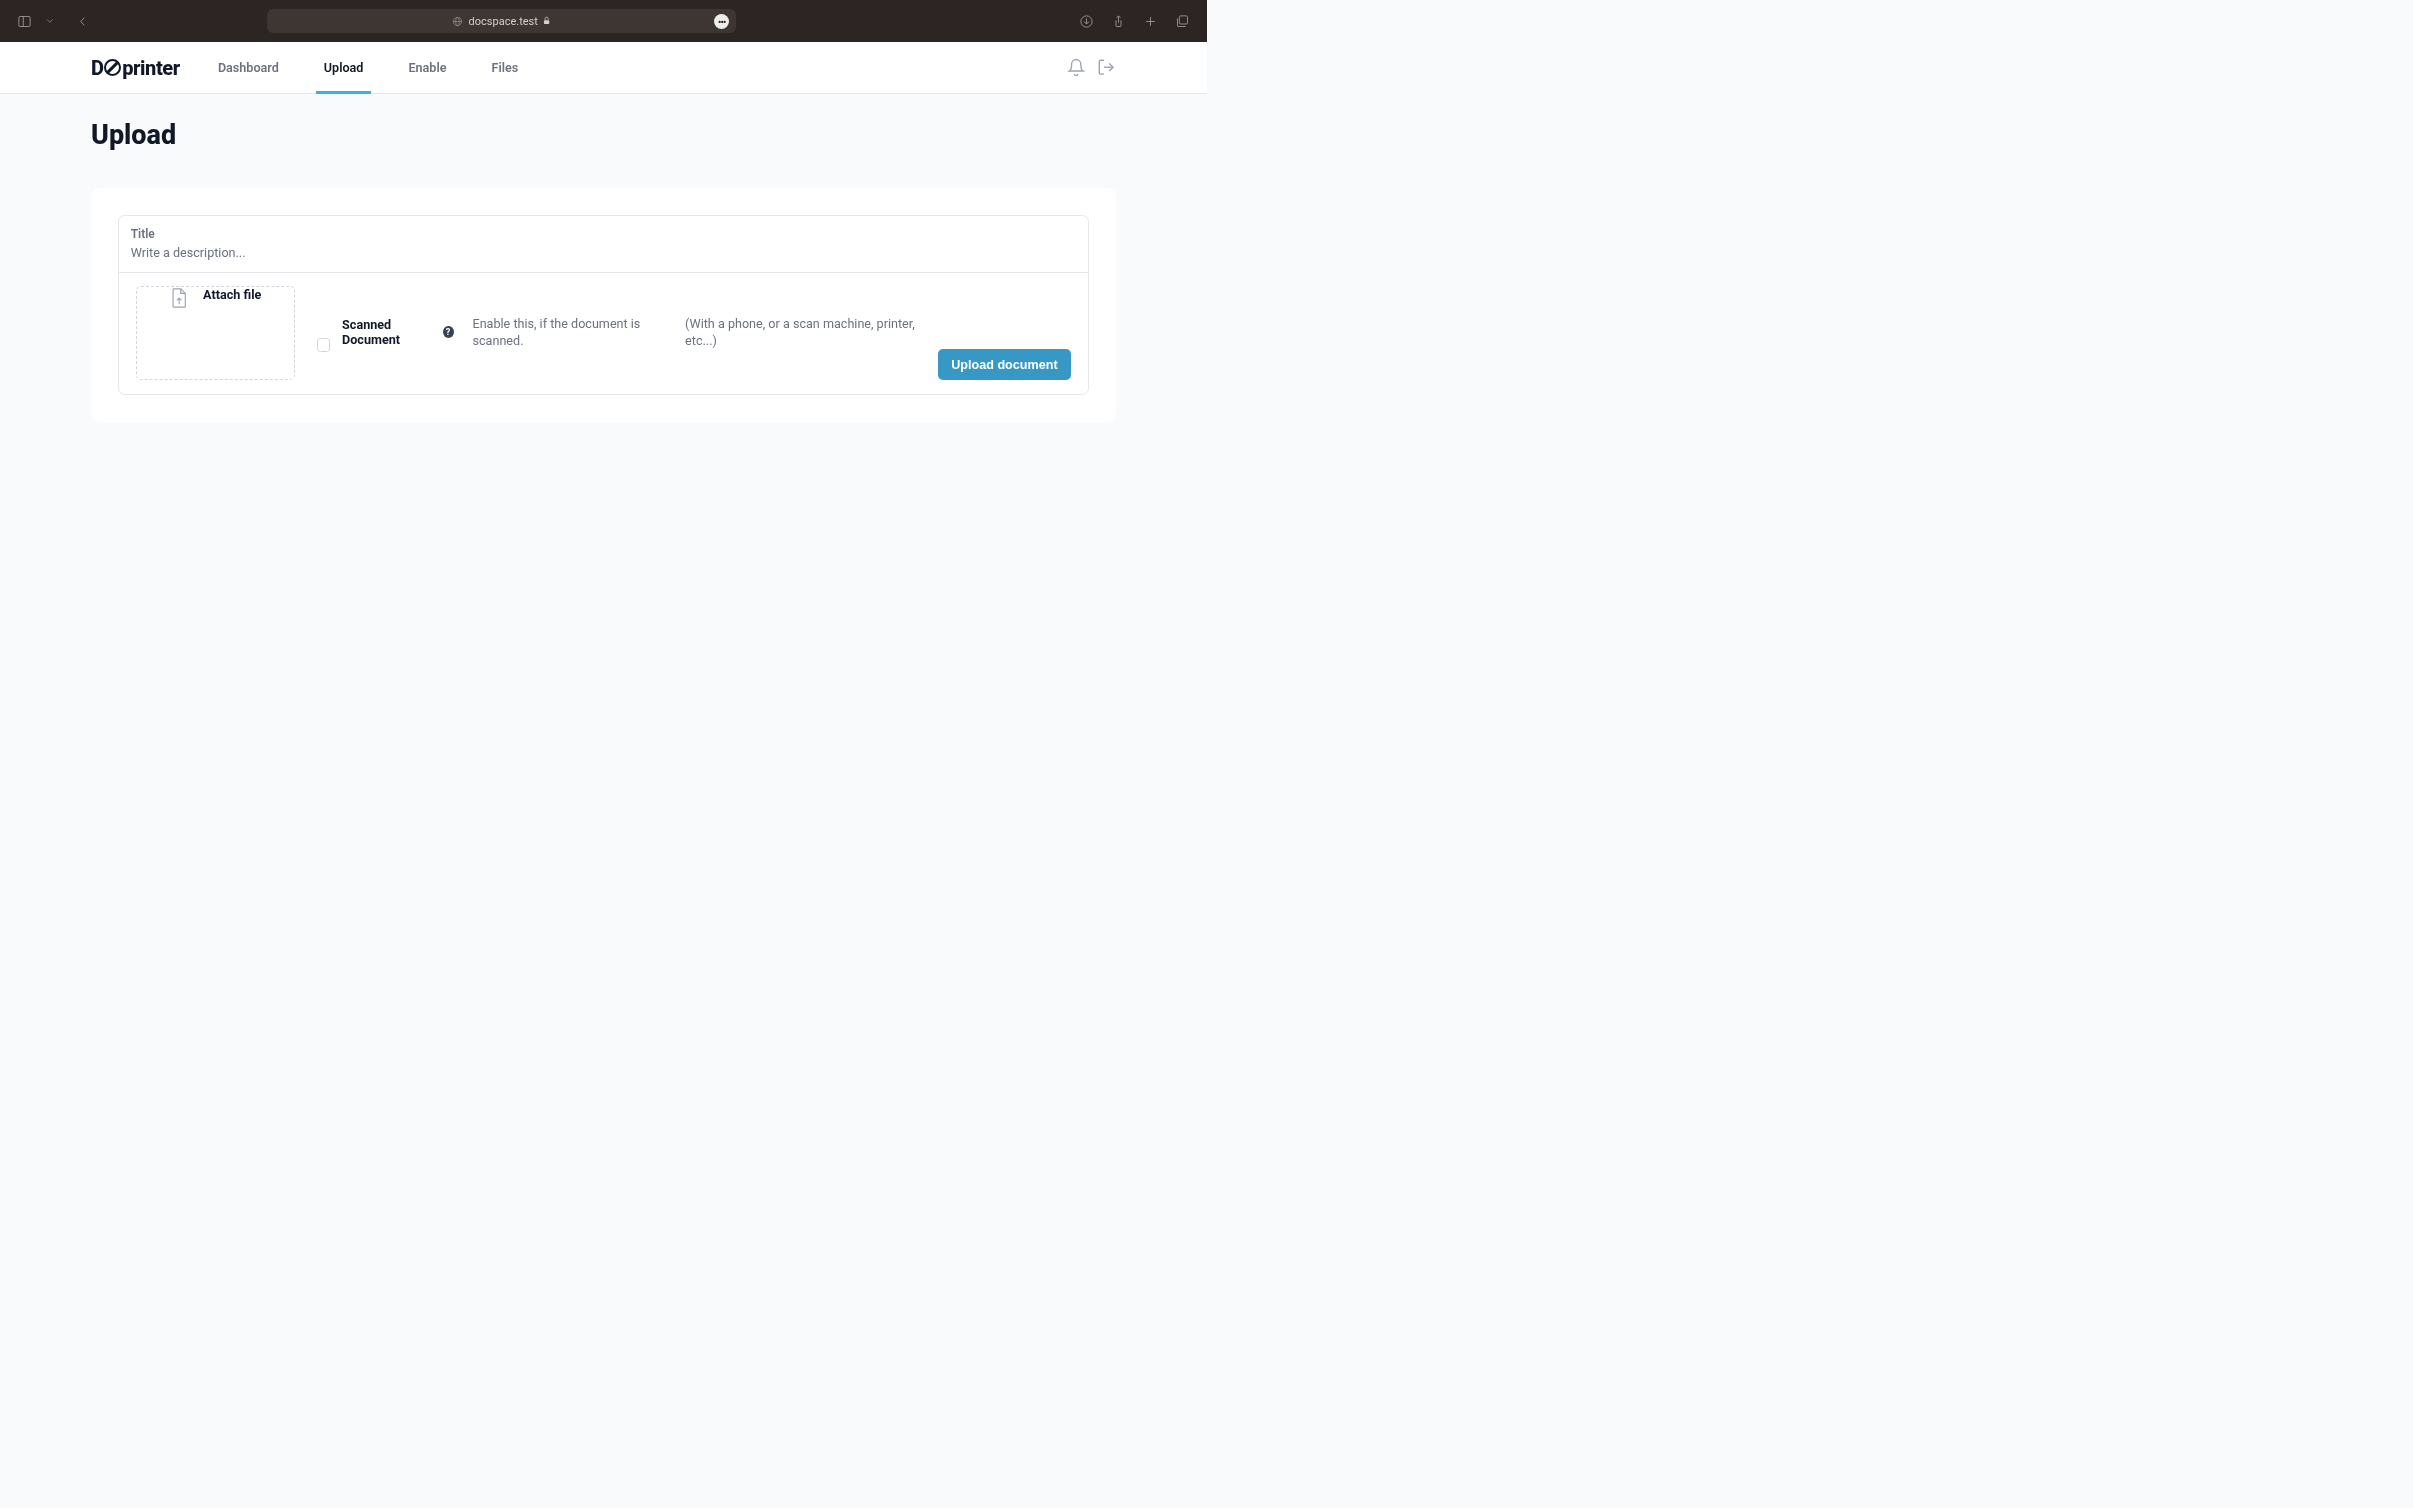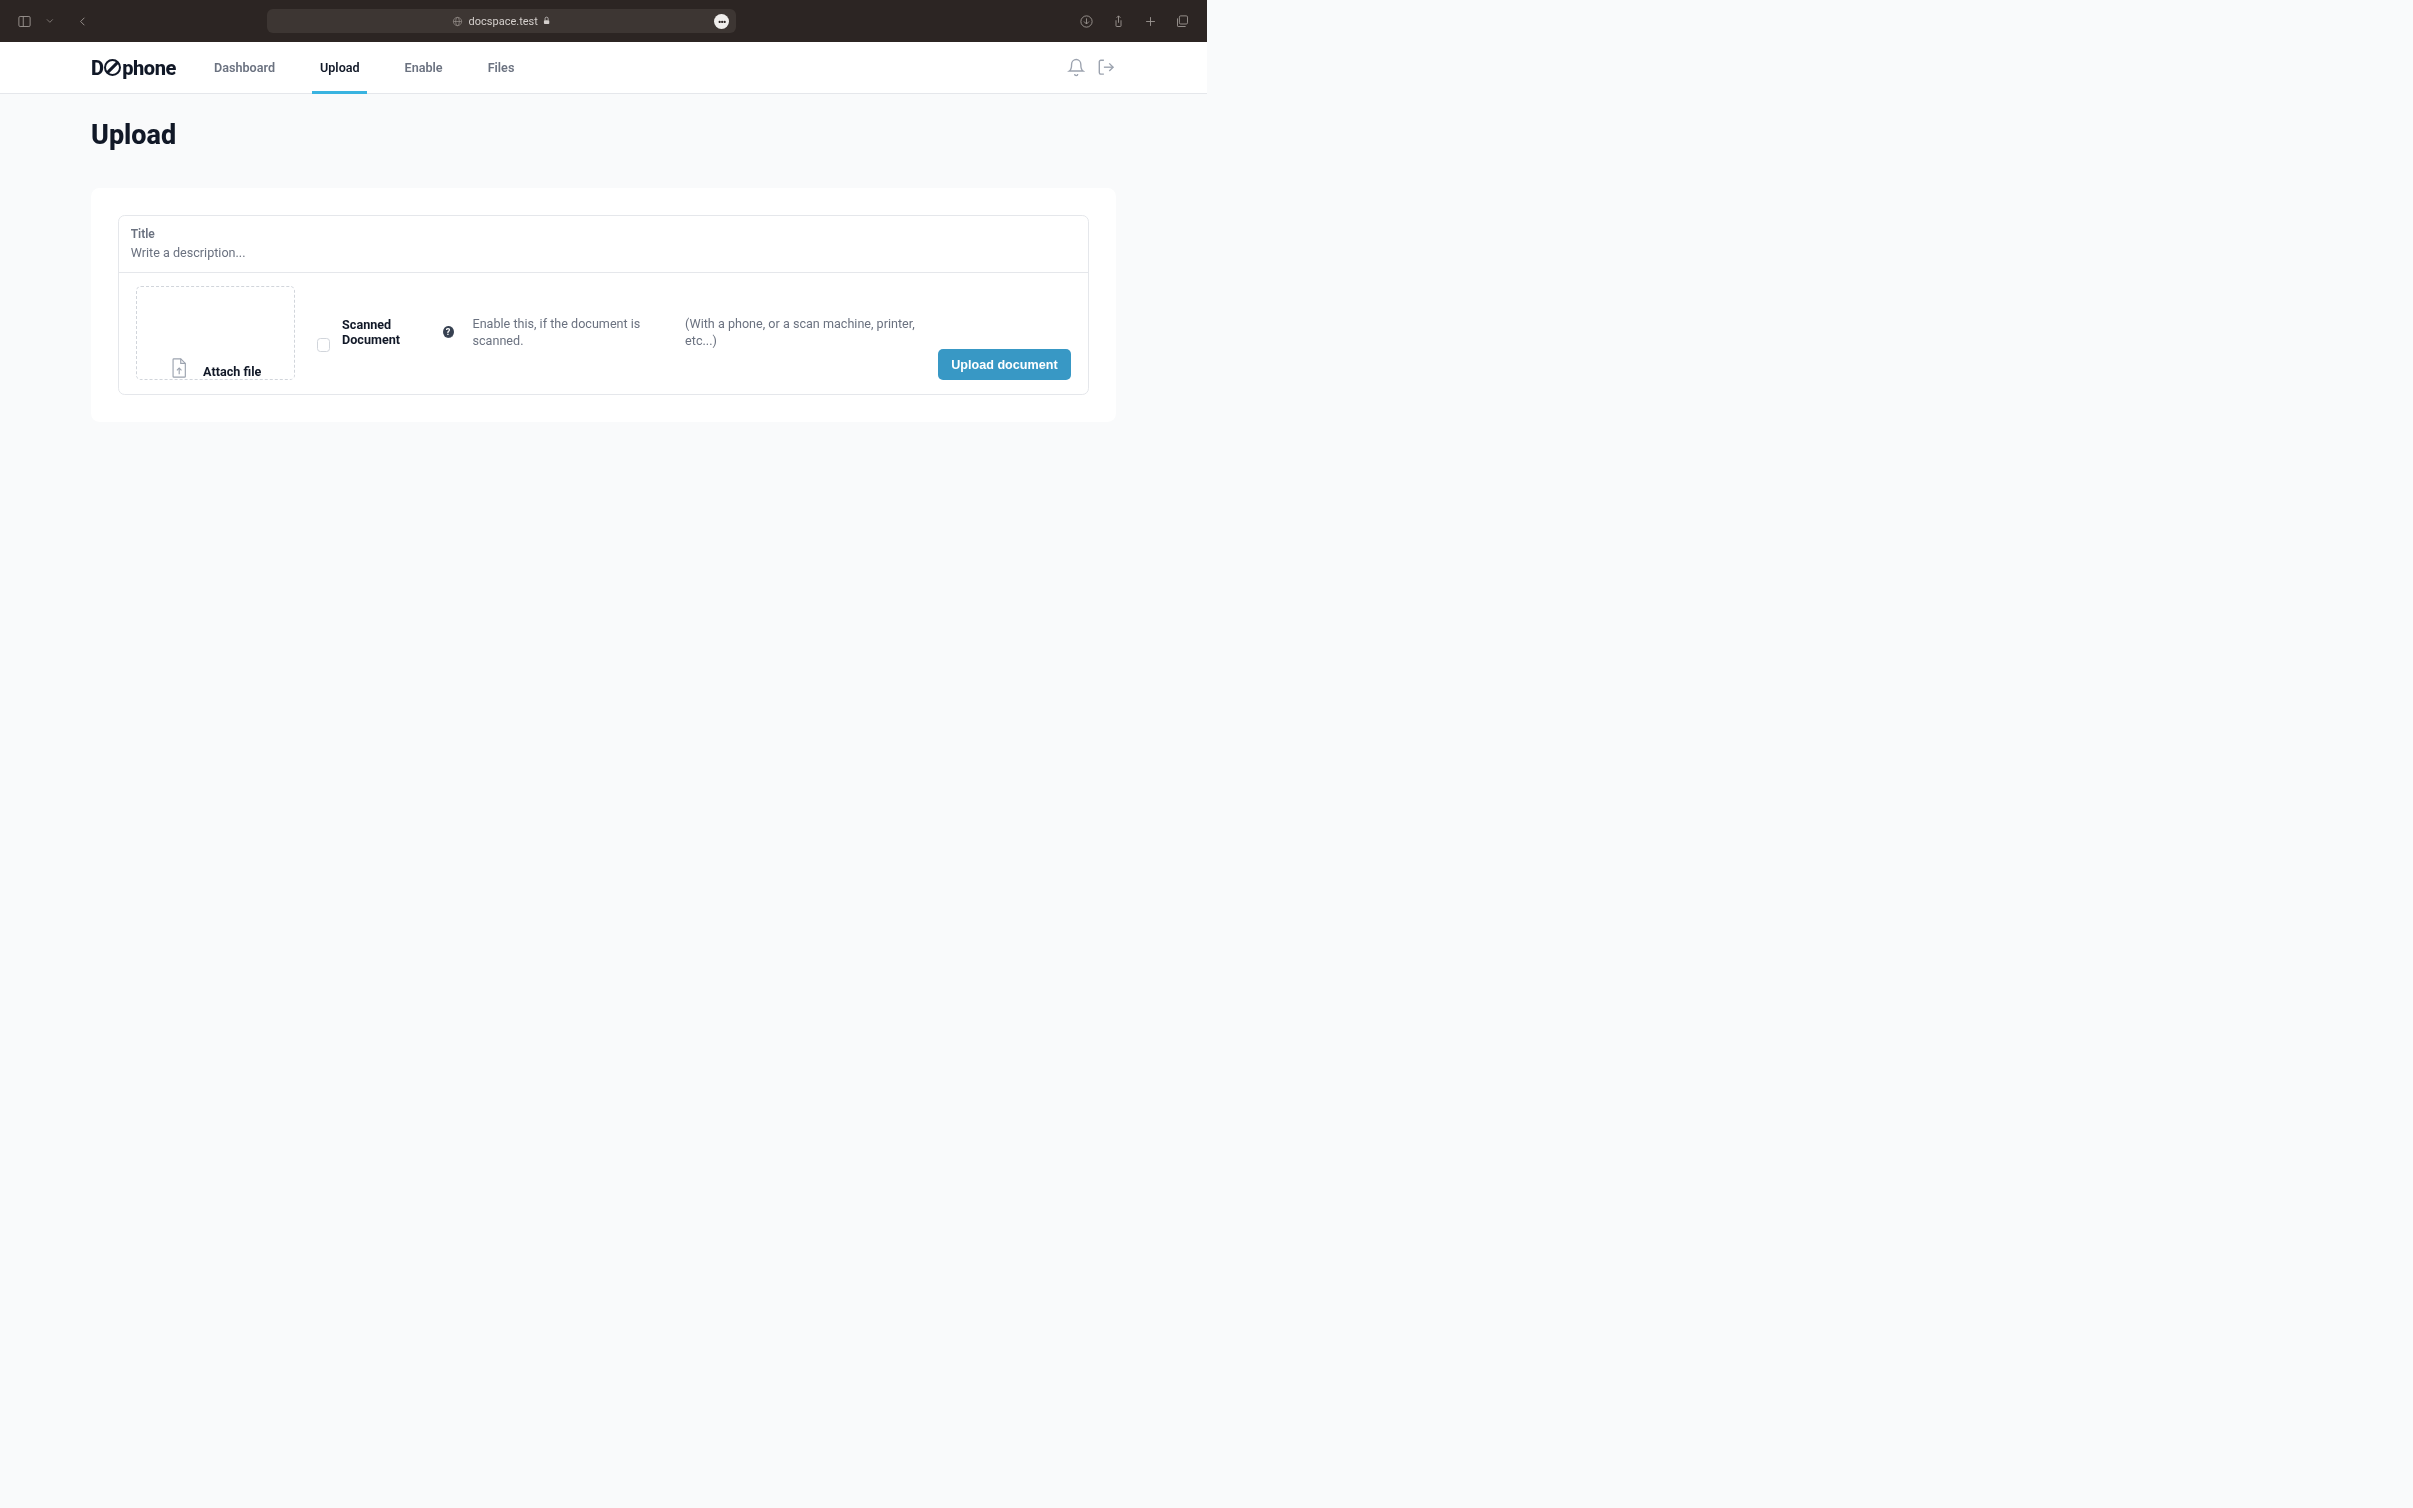--- a/index.html
+++ b/index.html
@@ -169,21 +169,21 @@
       align-items: center;
       gap: 22px;
     }
 
     .dropzone {
       width: 159px;
       height: 94px;
       border: 1.3px dashed #d1d5db;
       border-radius: 5px;
       display: flex;
-      align-items: flex-end;
+      align-items: flex-start;
       justify-content: center;
       gap: 15px;
       cursor: pointer;
     }
     .dropzone-icon { width: 18.4px; height: 22px; stroke: #9ca3af; fill: none; stroke-width: 1.5; }
     .dropzone-label { font-size: 12.6px; font-weight: 700; color: #111827; }
 
     .checkbox-area { display: flex; align-items: flex-start; gap: 11.7px; flex: 1; }
     .checkbox {
       width: 13.4px; height: 13.4px;
@@ -280,21 +280,21 @@
         <rect x="7" y="3" width="13" height="13" rx="2"></rect>
         <path d="M4 7 v12 a1 1 0 0 0 1 1 h12"></path>
       </svg>
   </div>
 </div>
 
 <div class="app-header">
   <div class="logo">
     <span>D</span>
     <span class="logo-o"></span>
-    <span>phone</span>
+    <span>printer</span>
   </div>
 
   <nav class="nav">
     <div class="nav-item">
       <span>Dashboard</span>
     </div>
     <div class="nav-item active">
       <span>Upload</span>
     </div>
     <div class="nav-item">

